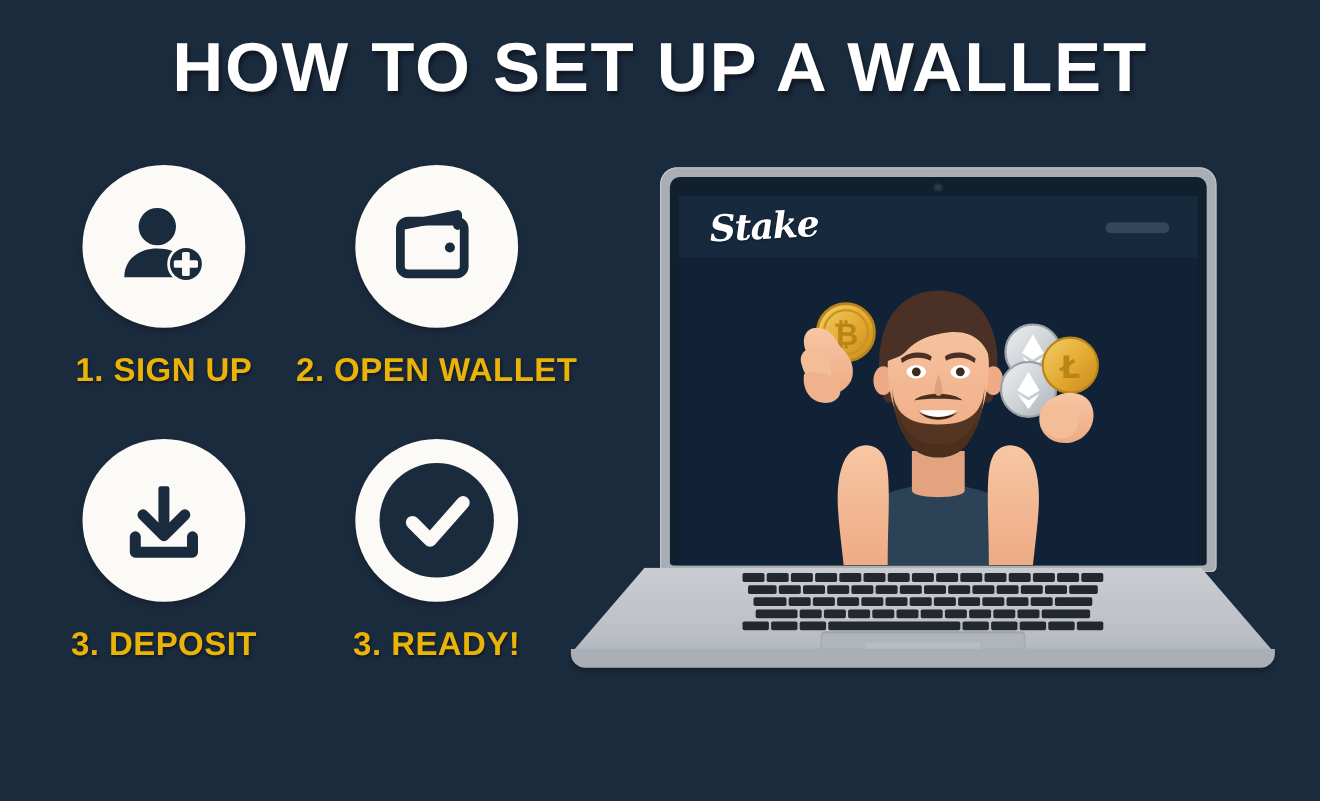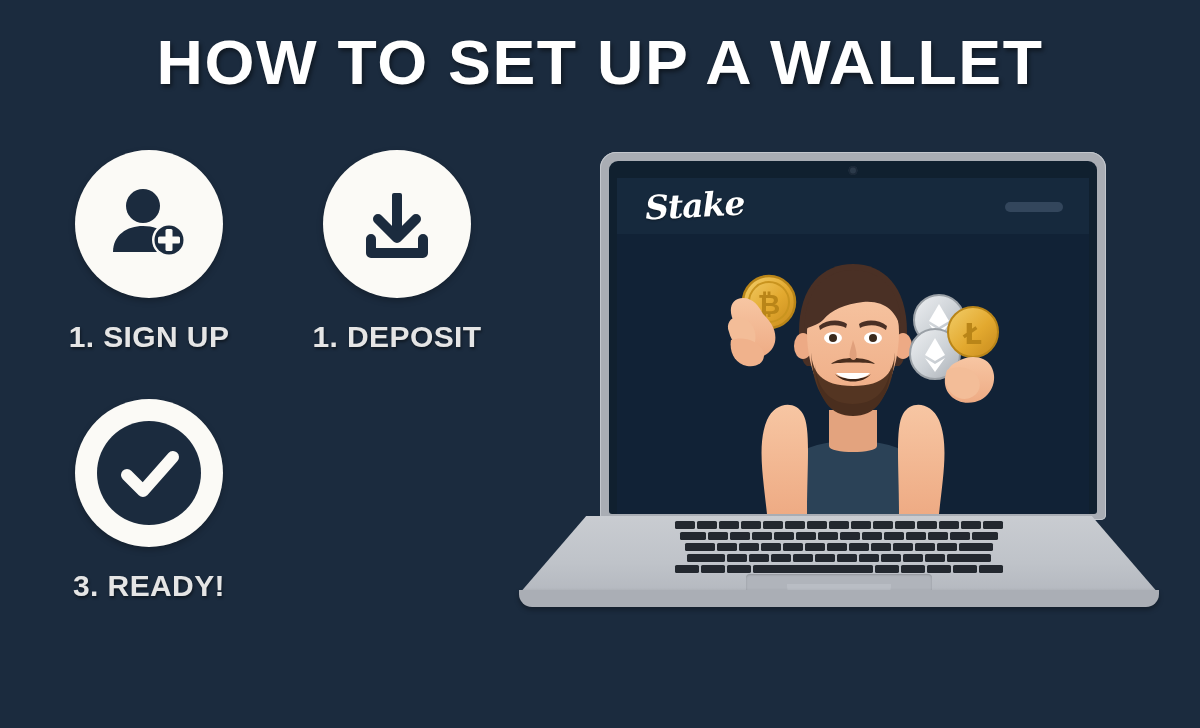--- a/index.html
+++ b/index.html
@@ -37,21 +37,21 @@
   .step{position:relative;display:flex;flex-direction:column;align-items:center;}
   .badge{
     width:148px;height:148px;border-radius:50%;
     background:#fbfaf6;
     display:flex;align-items:center;justify-content:center;
     box-shadow:0 3px 6px rgba(0,0,0,.25);
   }
   .badge svg{display:block;}
   .step-label{
     margin-top:22px;
-    color:#e5e5e5;
+    color:#eab308;
     font-size:30px;font-weight:bold;
     letter-spacing:.4px;
     white-space:nowrap;
     text-shadow:1px 2px 3px rgba(0,0,0,.45);
     text-align:center;
   }
 
   
   .laptop{position:absolute;left:519px;top:152px;width:640px;height:500px;}
 
@@ -149,30 +149,40 @@
           <path d="M8 72 C8 55 22 46 38 46 C48 46 56 49 62 54 L62 72 Z" fill="#1b2b3e"></path>
           <circle cx="64" cy="60" r="17" fill="#fbfaf6"></circle>
           <circle cx="64" cy="60" r="14.5" fill="#1b2b3e"></circle>
           <rect x="60.5" y="49" width="7" height="22" rx="1.5" fill="#fbfaf6"></rect>
           <rect x="53" y="56.5" width="22" height="7" rx="1.5" fill="#fbfaf6"></rect>
         </svg>
       </div>
       <div class="step-label">1. SIGN UP</div>
     </div>
 
+    <div class="step">
+      <div class="badge">
+        <svg width="86" height="86" viewBox="0 0 86 86">
+          <path d="M12 24 L62 14 L62 24" fill="none" stroke="#1b2b3e" stroke-width="8" stroke-linejoin="round" stroke-linecap="round"></path>
+          <rect x="10" y="20" width="58" height="48" rx="7" fill="none" stroke="#1b2b3e" stroke-width="8"></rect>
+          <circle cx="55" cy="44" r="4.6" fill="#1b2b3e"></circle>
+        </svg>
+      </div>
+      <div class="step-label">2. OPEN WALLET</div>
+    </div>
 
     <div class="step">
       <div class="badge">
         <svg width="86" height="86" viewBox="0 0 86 86">
           <rect x="38" y="12" width="10" height="38" rx="2" fill="#1b2b3e"></rect>
           <path d="M24 38 L43 57 L62 38" fill="none" stroke="#1b2b3e" stroke-width="10" stroke-linecap="round" stroke-linejoin="round"></path>
           <path d="M17 58 L17 72 L69 72 L69 58" fill="none" stroke="#1b2b3e" stroke-width="10" stroke-linecap="round" stroke-linejoin="round"></path>
         </svg>
       </div>
-      <div class="step-label">1. DEPOSIT</div>
+      <div class="step-label">3. DEPOSIT</div>
     </div>
 
     <div class="step">
       <div class="badge">
         <svg width="128" height="128" viewBox="0 0 128 128">
           <circle cx="64" cy="64" r="52" fill="#1b2b3e"></circle>
           <circle cx="64" cy="64" r="52" fill="none" stroke="#fbfaf6" stroke-width="0"></circle>
           <path d="M42 66 L58 82 L88 48" fill="none" stroke="#fbfaf6" stroke-width="12" stroke-linecap="round" stroke-linejoin="round"></path>
         </svg>
       </div>

